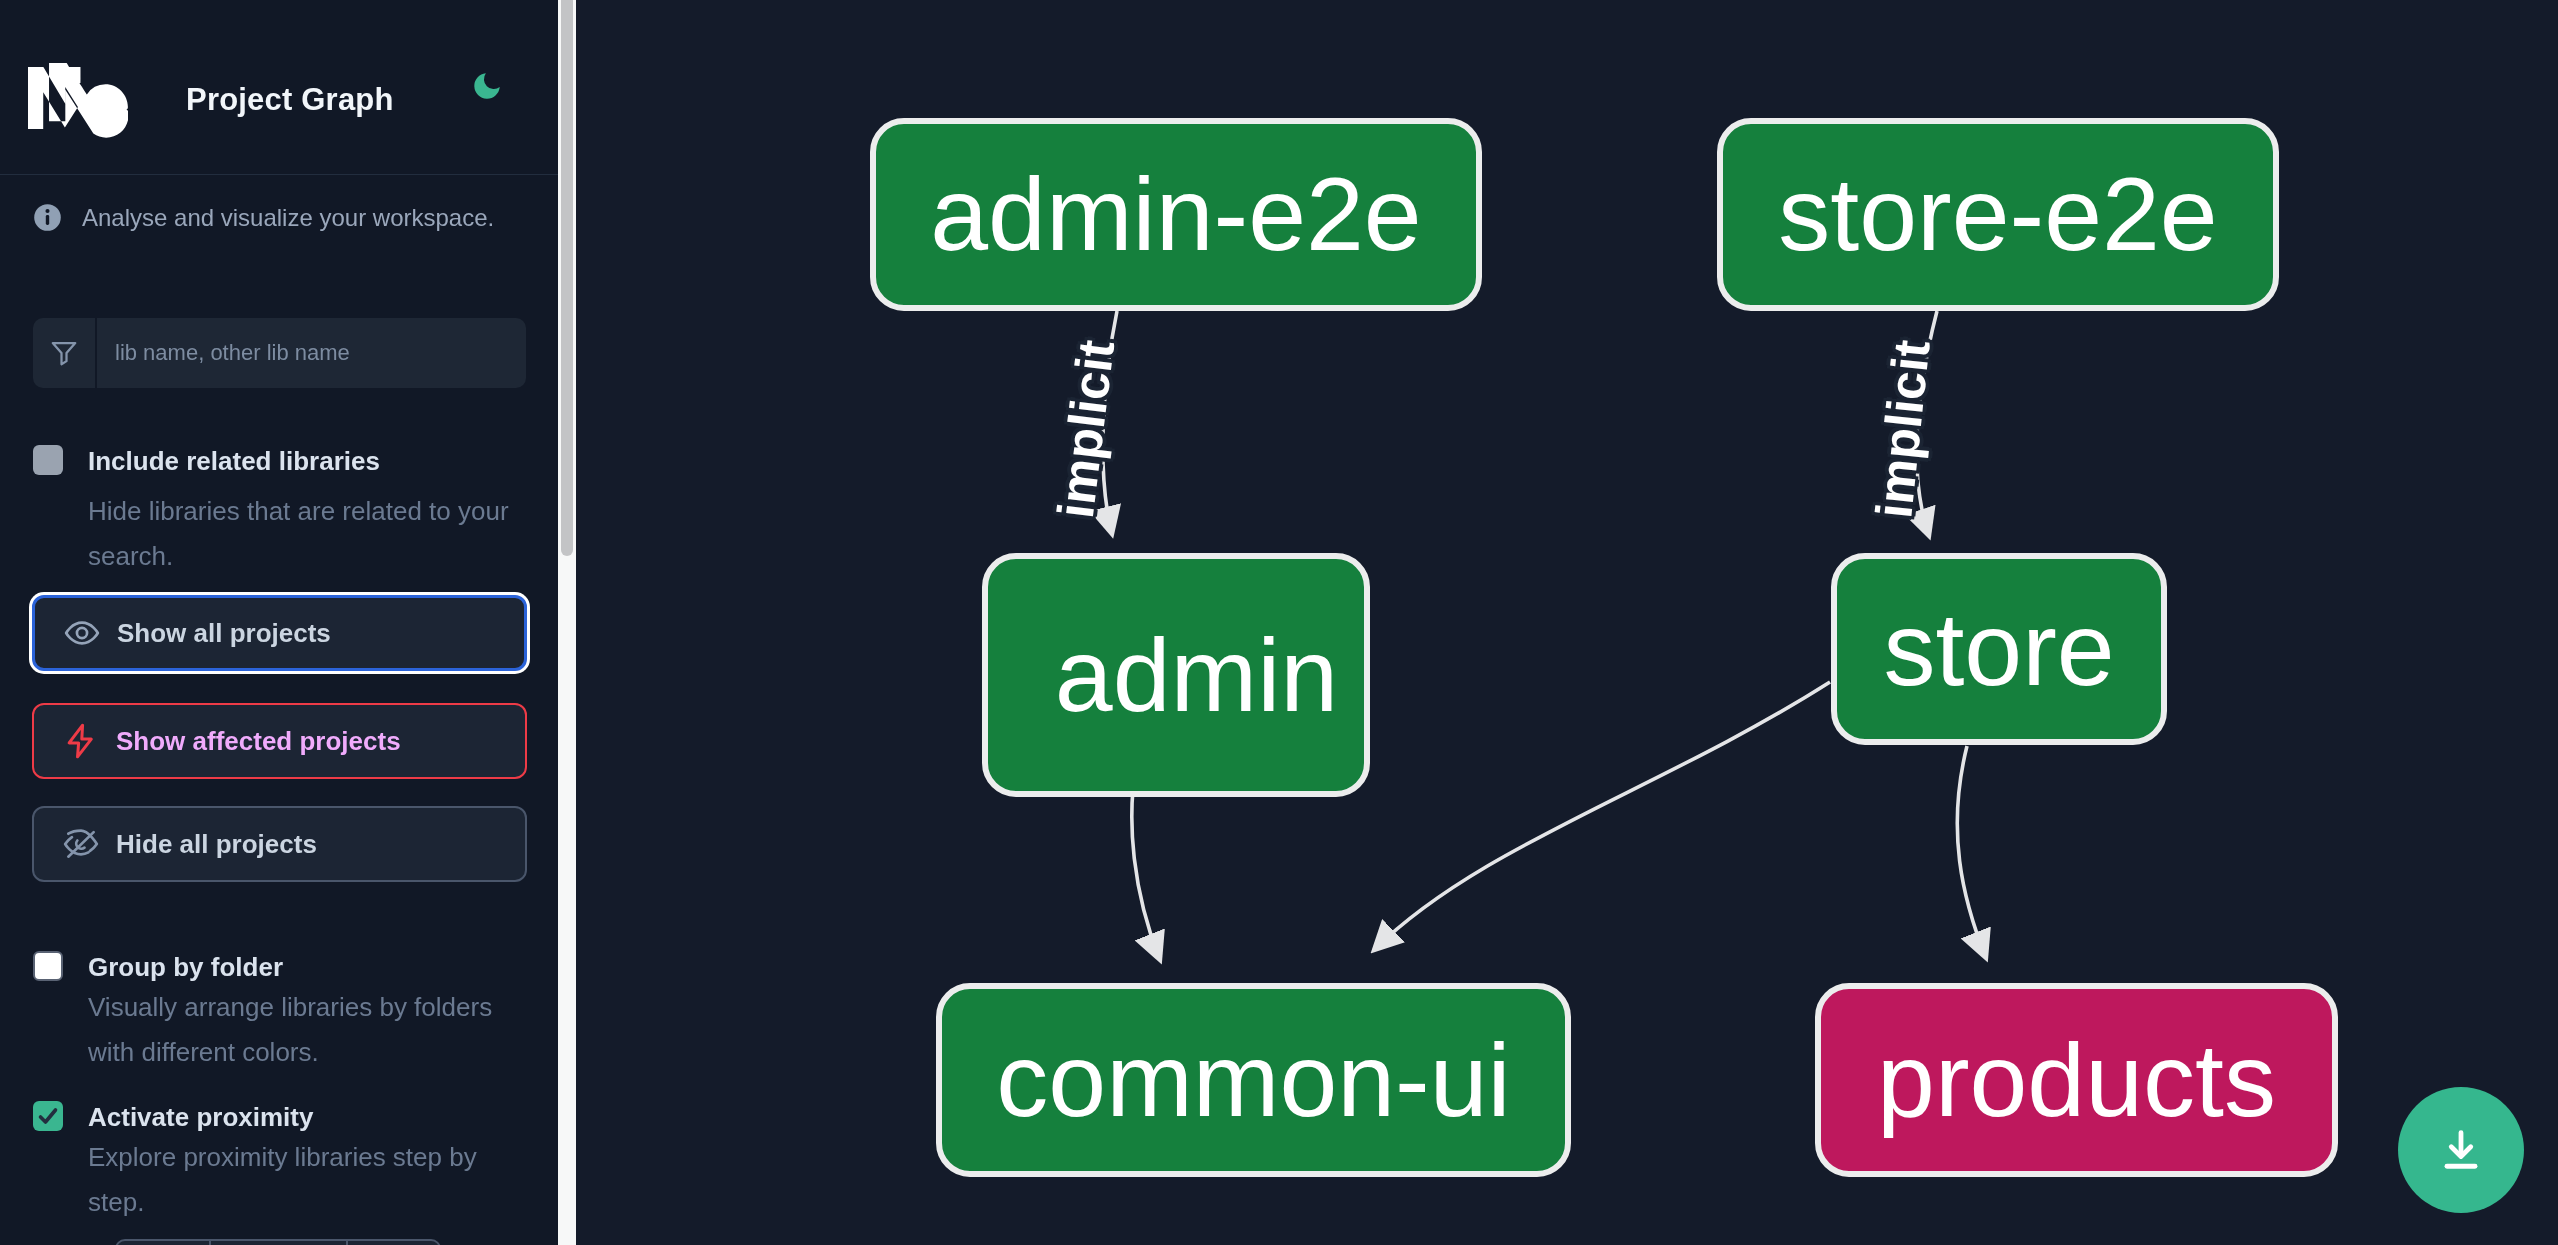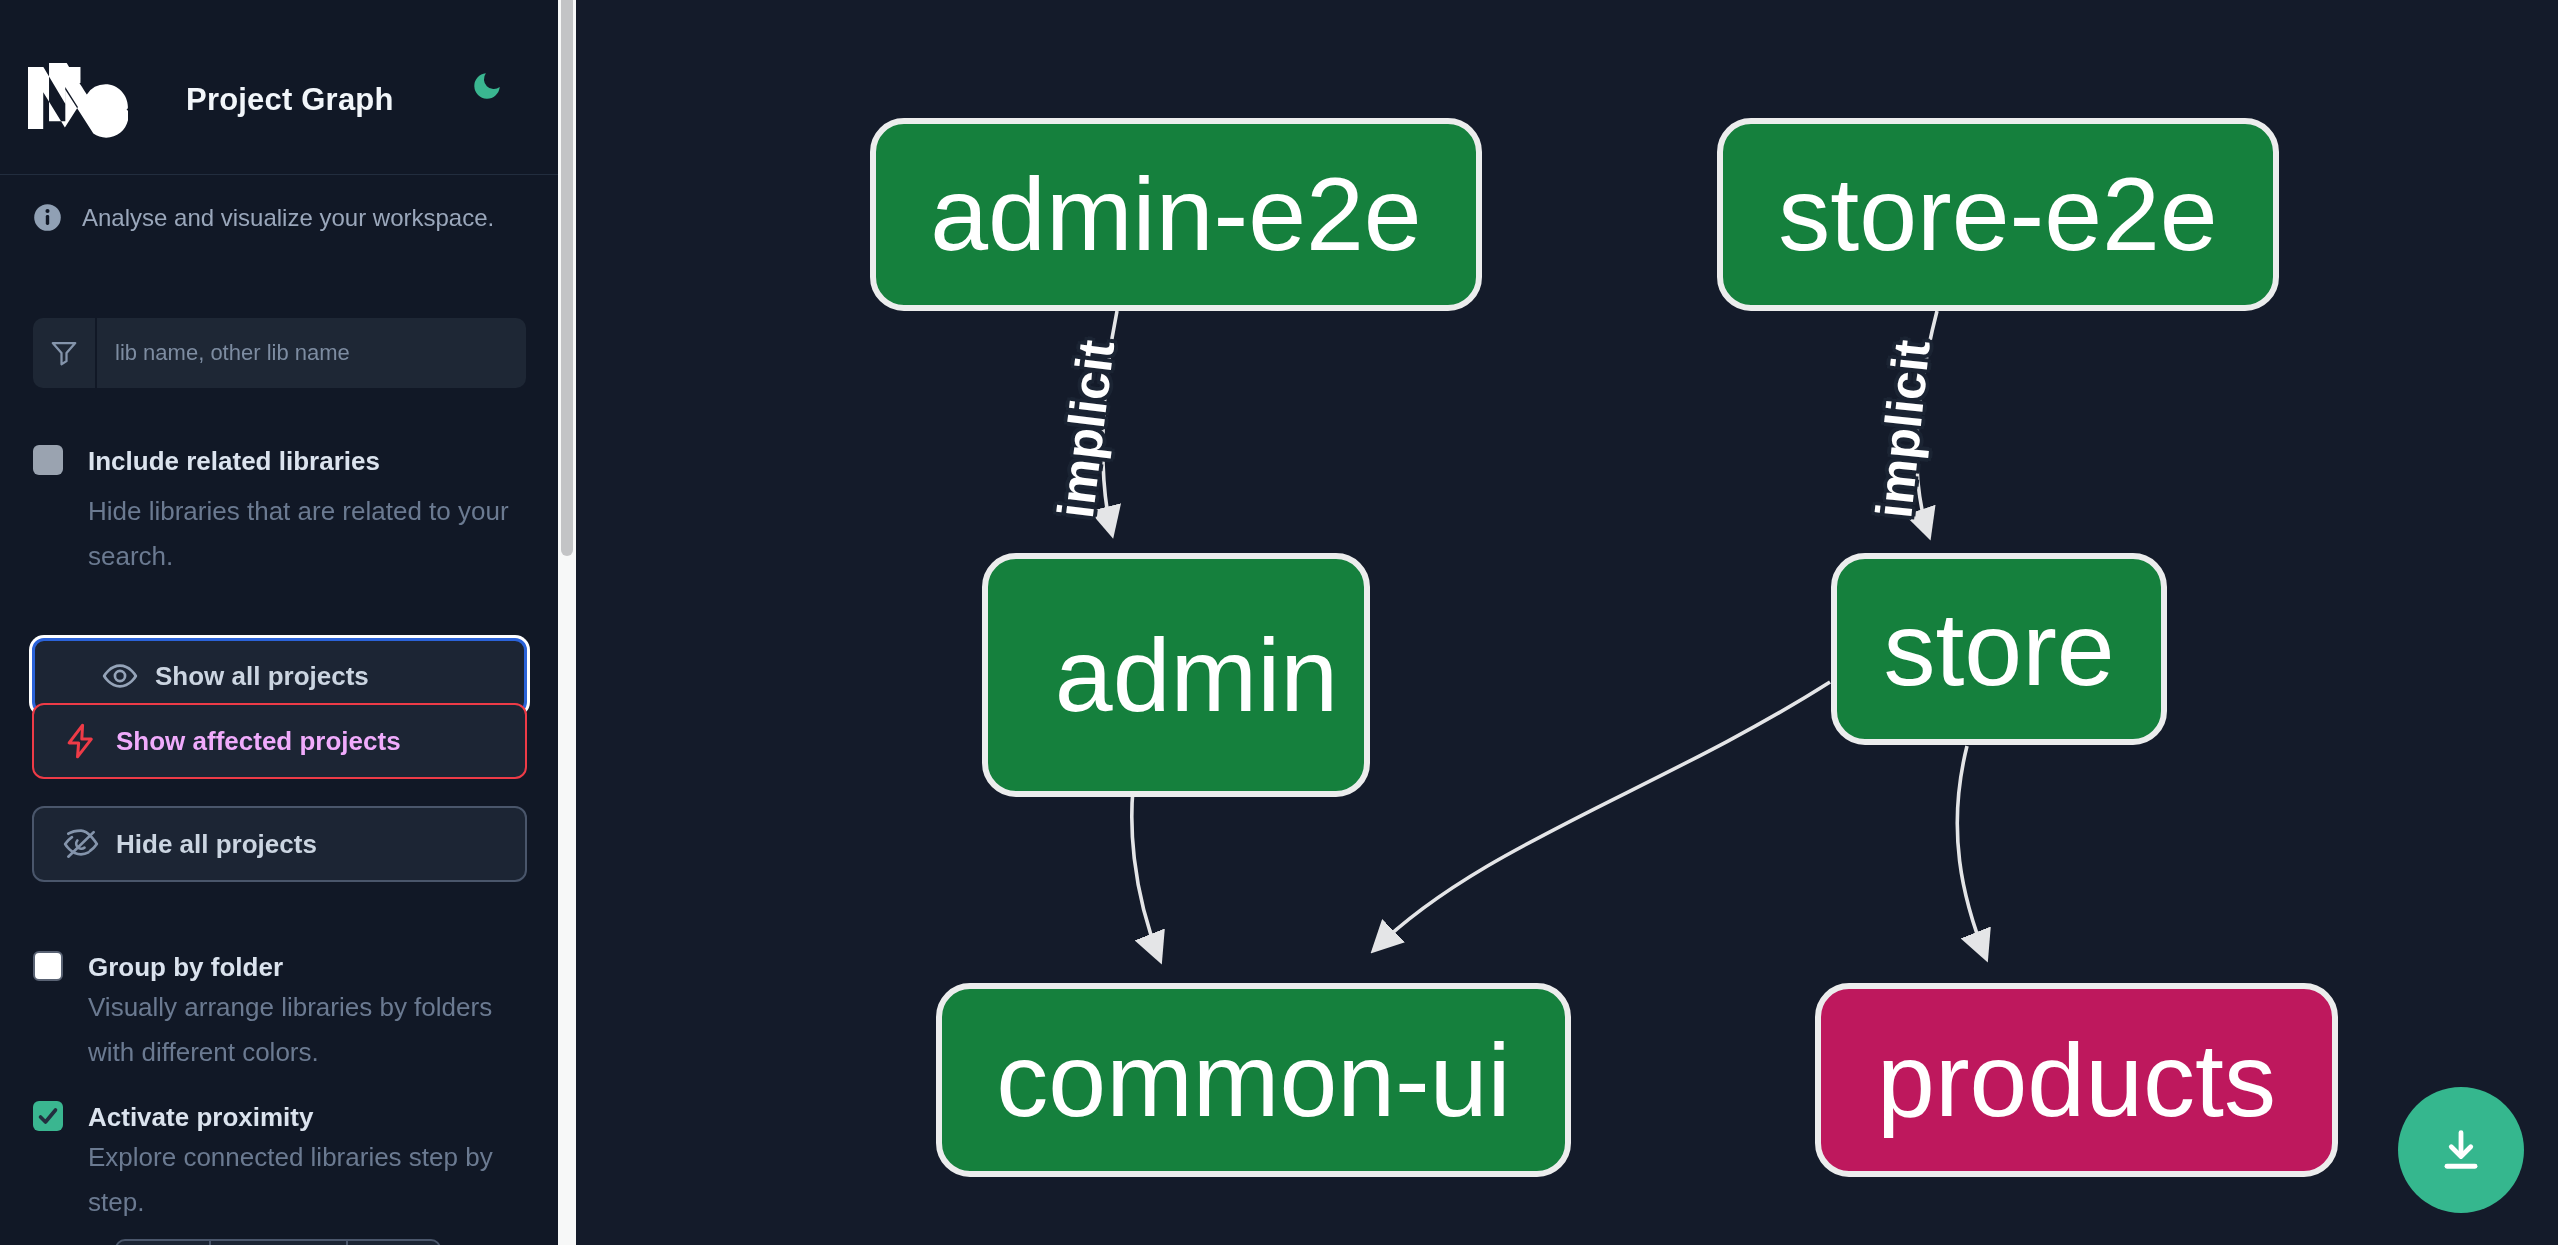--- a/index.html
+++ b/index.html
@@ -120,21 +120,21 @@
       </div>
       <input type="text" placeholder="lib name, other lib name" style="">
     </div>
 
     <div class="toggle-row" style="top:445px;">
       <div class="cbx gray"></div>
       <div class="toggle-label">Include related libraries</div>
       <div class="toggle-desc" style="top:44px;">Hide libraries that are related to your search.</div>
     </div>
 
-    <div class="sb-btn focused" style="top:638px;padding-left:38px;">
+    <div class="sb-btn focused" style="top:595px;">
       <svg class="btn-ic" viewBox="0 0 24 24" fill="none" stroke="#94a3b8" stroke-width="1.7" stroke-linecap="round" stroke-linejoin="round">
         <path d="M2 12s3.5-6.5 10-6.5S22 12 22 12s-3.5 6.5-10 6.5S2 12 2 12z"></path>
         <circle cx="12" cy="12" r="3.2"></circle>
       </svg>
       <span class="btn-label">Show all projects</span>
     </div>
 
     <div class="sb-btn danger" style="top:703px;">
       <svg class="btn-ic" viewBox="0 0 24 24" fill="none" stroke="#ee3b47" stroke-width="1.9" stroke-linecap="round" stroke-linejoin="round">
         <path d="M13 2 4.5 13.2h6L9.8 22l8.7-11.2h-6L13 2z"></path>
@@ -157,21 +157,21 @@
       <div class="toggle-desc" style="top:34px;">Visually arrange libraries by folders with different colors.</div>
     </div>
 
     <div class="toggle-row" style="top:1101px;">
       <div class="cbx green">
         <svg width="24" height="24" viewBox="0 0 24 24" fill="none" stroke="#232e3f" stroke-width="3.6" stroke-linecap="round" stroke-linejoin="round">
           <polyline points="4.5,13 9.5,18 19.5,6"></polyline>
         </svg>
       </div>
       <div class="toggle-label">Activate proximity</div>
-      <div class="toggle-desc" style="top:34px;">Explore connected libraries step by step.</div>
+      <div class="toggle-desc" style="top:34px;">Explore proximity libraries step by step.</div>
     </div>
 
     <div class="stepper-peek">
       <div class="seg"></div>
       <div class="seg"></div>
       <div class="seg"></div>
     </div>
   </div>
 
   <div class="sb-track">

